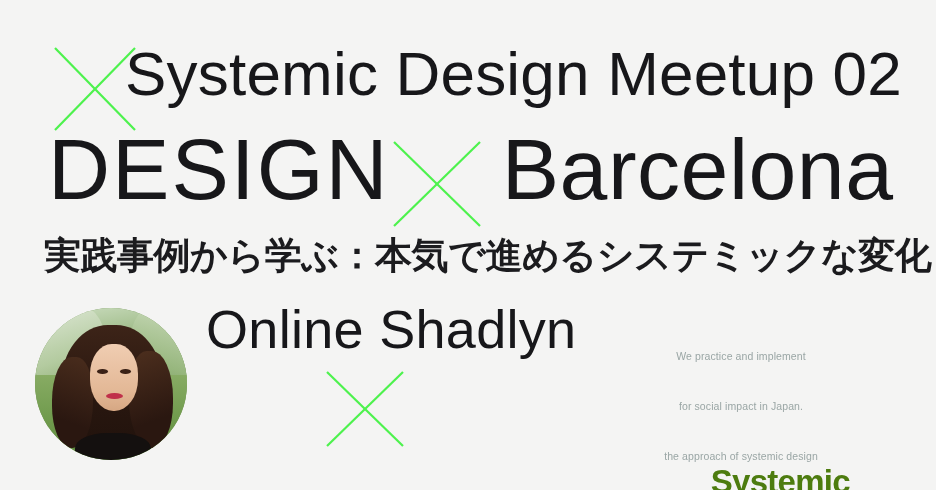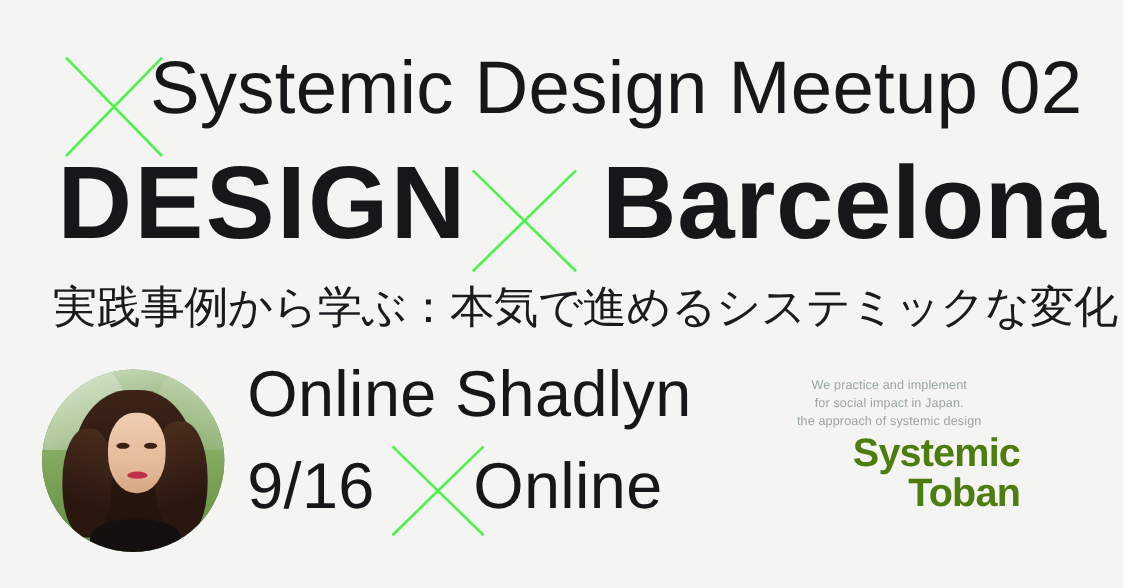--- a/index.html
+++ b/index.html
@@ -43,36 +43,36 @@
     color: #17171a;
     white-space: nowrap;
     font-stretch: condensed;
   }
   .line2 {
     position: absolute;
     left: 48px;
     top: 126px;
     font-size: 86px;
     line-height: 1;
-    font-weight: 700;
+    font-weight: 400;
     letter-spacing: 0.5px;
     color: #17171a;
     white-space: nowrap;
   }
   .line2 .seg-design { letter-spacing: 2px; }
   .line2 .gap { display: inline-block; width: 112px; }
   .line2 .seg-city { letter-spacing: 0.5px; }
 
   .subtitle {
     position: absolute;
     left: 44px;
     top: 234px;
     font-size: 37px;
     line-height: 1.18;
-    font-weight: 400;
+    font-weight: 700;
     color: #1b1b1e;
     white-space: nowrap;
     letter-spacing: -0.5px;
   }
 
   
   .portrait {
     position: absolute;
     left: 35px;
     top: 308px;
@@ -193,21 +193,21 @@
     width: 218px;
     text-align: center;
   }
   .brand-tagline {
     font-size: 10.5px;
     line-height: 1.45;
     color: #9aa6a5;
     font-weight: 400;
     letter-spacing: 0.1px;
   }
-  .brand-tagline div { white-space: nowrap; }
+  .brand-tagline div { white-space: nowrap; margin-top: 35px; }
   .brand-logo {
     text-align: right;
     color: #4d7c0f;
     font-weight: 700;
     font-size: 33px;
     line-height: 1.03;
     letter-spacing: -0.7px;
   }
   .brand-logo div { white-space: nowrap; }
 </style>
@@ -249,23 +249,20 @@
     <div class="ph-body"></div>
   </div>
 
   <div class="speaker-name">Online Shadlyn</div>
 
   <svg class="xmark" style="left:325px; top:370px;" width="80" height="78" viewBox="0 0 80 78">
     <line x1="2" y1="2" x2="78" y2="76"></line>
     <line x1="78" y1="2" x2="2" y2="76"></line>
   </svg>
 
-  <div class="date-line">
-    <span>9/16</span><span class="gap"></span><span>Online</span>
-  </div>
 
   <div class="brand">
     <div class="brand-tagline">
       <div>We practice and implement</div>
       <div>for social impact in Japan.</div>
       <div>the approach of systemic design</div>
     </div>
     <div class="brand-logo">
       <div>Systemic</div>
       <div>Toban</div>

